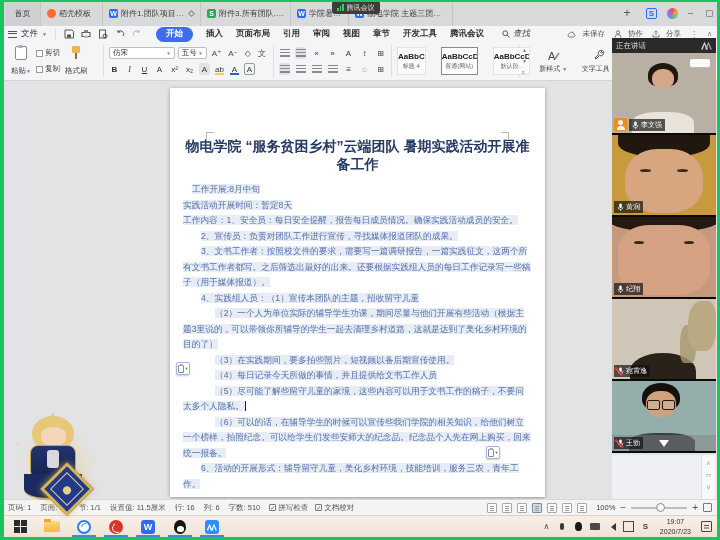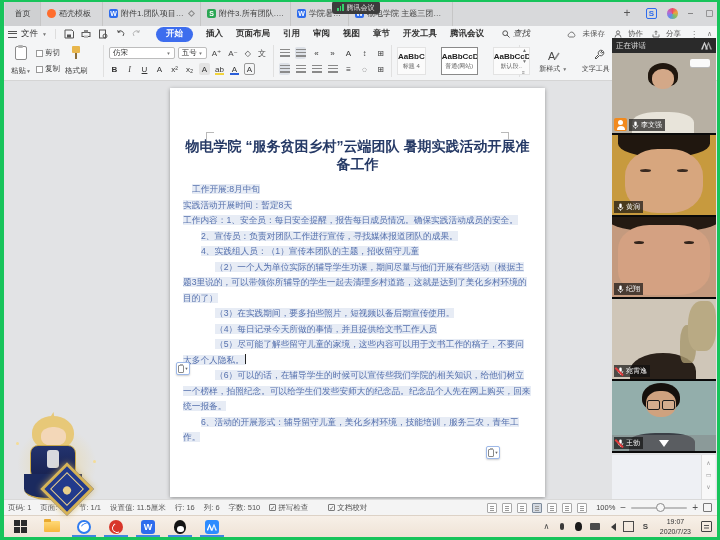--- a/index.html
+++ b/index.html
@@ -523,20 +523,23 @@
           </div>
 
           <div class="dl ind0">
             <span class="dlt">工作内容：1、安全员：每日安全提醒，报告每日成员情况。确保实践活动成员的安全。</span>
           </div>
 
           <div class="dl ind2">
             <span class="dlt">2、宣传员：负责对团队工作进行宣传，寻找媒体报道团队的成果。</span>
           </div>
 
+          <div class="dl ind2">
+            <span class="dlt">3、文书工作者：按照校文件的要求，需要写一篇调研报告，一篇实践征文，这两个所有文书工作者都写。之后筛选出最好的出来。还要根据实践组人员的每日工作记录写一些稿子（用于媒体报道）。</span>
+          </div>
 
           <div class="dl ind2">
             <span class="dlt">4、实践组人员：（1）宣传本团队的主题，招收留守儿童</span>
           </div>
 
           <div class="dl ind3">
             <span class="dlt">（2）一个人为单位实际的辅导学生功课，期间尽量与他们开展有些活动（根据主题3里说的，可以带领你所辅导的学生一起去清理乡村道路，这就是达到了美化乡村环境的目的了）</span>
           </div>
 
           <div class="dl ind3">
@@ -696,21 +699,21 @@
     <span style="display:flex;gap:9px;">
 
     <span class="sbi">页码: 1</span>
         <span class="sbi">页面: 1/1</span>
         <span class="sbi">节: 1/1</span>
         <span class="sbi">设置值: 11.5厘米</span>
         <span class="sbi">行: 16</span>
         <span class="sbi">列: 6</span>
         <span class="sbi">字数: 510</span>
       </span>
-    <span style="display:flex;gap:20px;">
+    <span style="display:flex;gap:7px;">
 
         <span class="sbcheck">
           <span class="ckbox">✓</span>
           <span>拼写检查</span>
         </span>
 
         <span class="sbcheck">
           <span class="ckbox">✓</span>
           <span>文档校对</span>
         </span>

